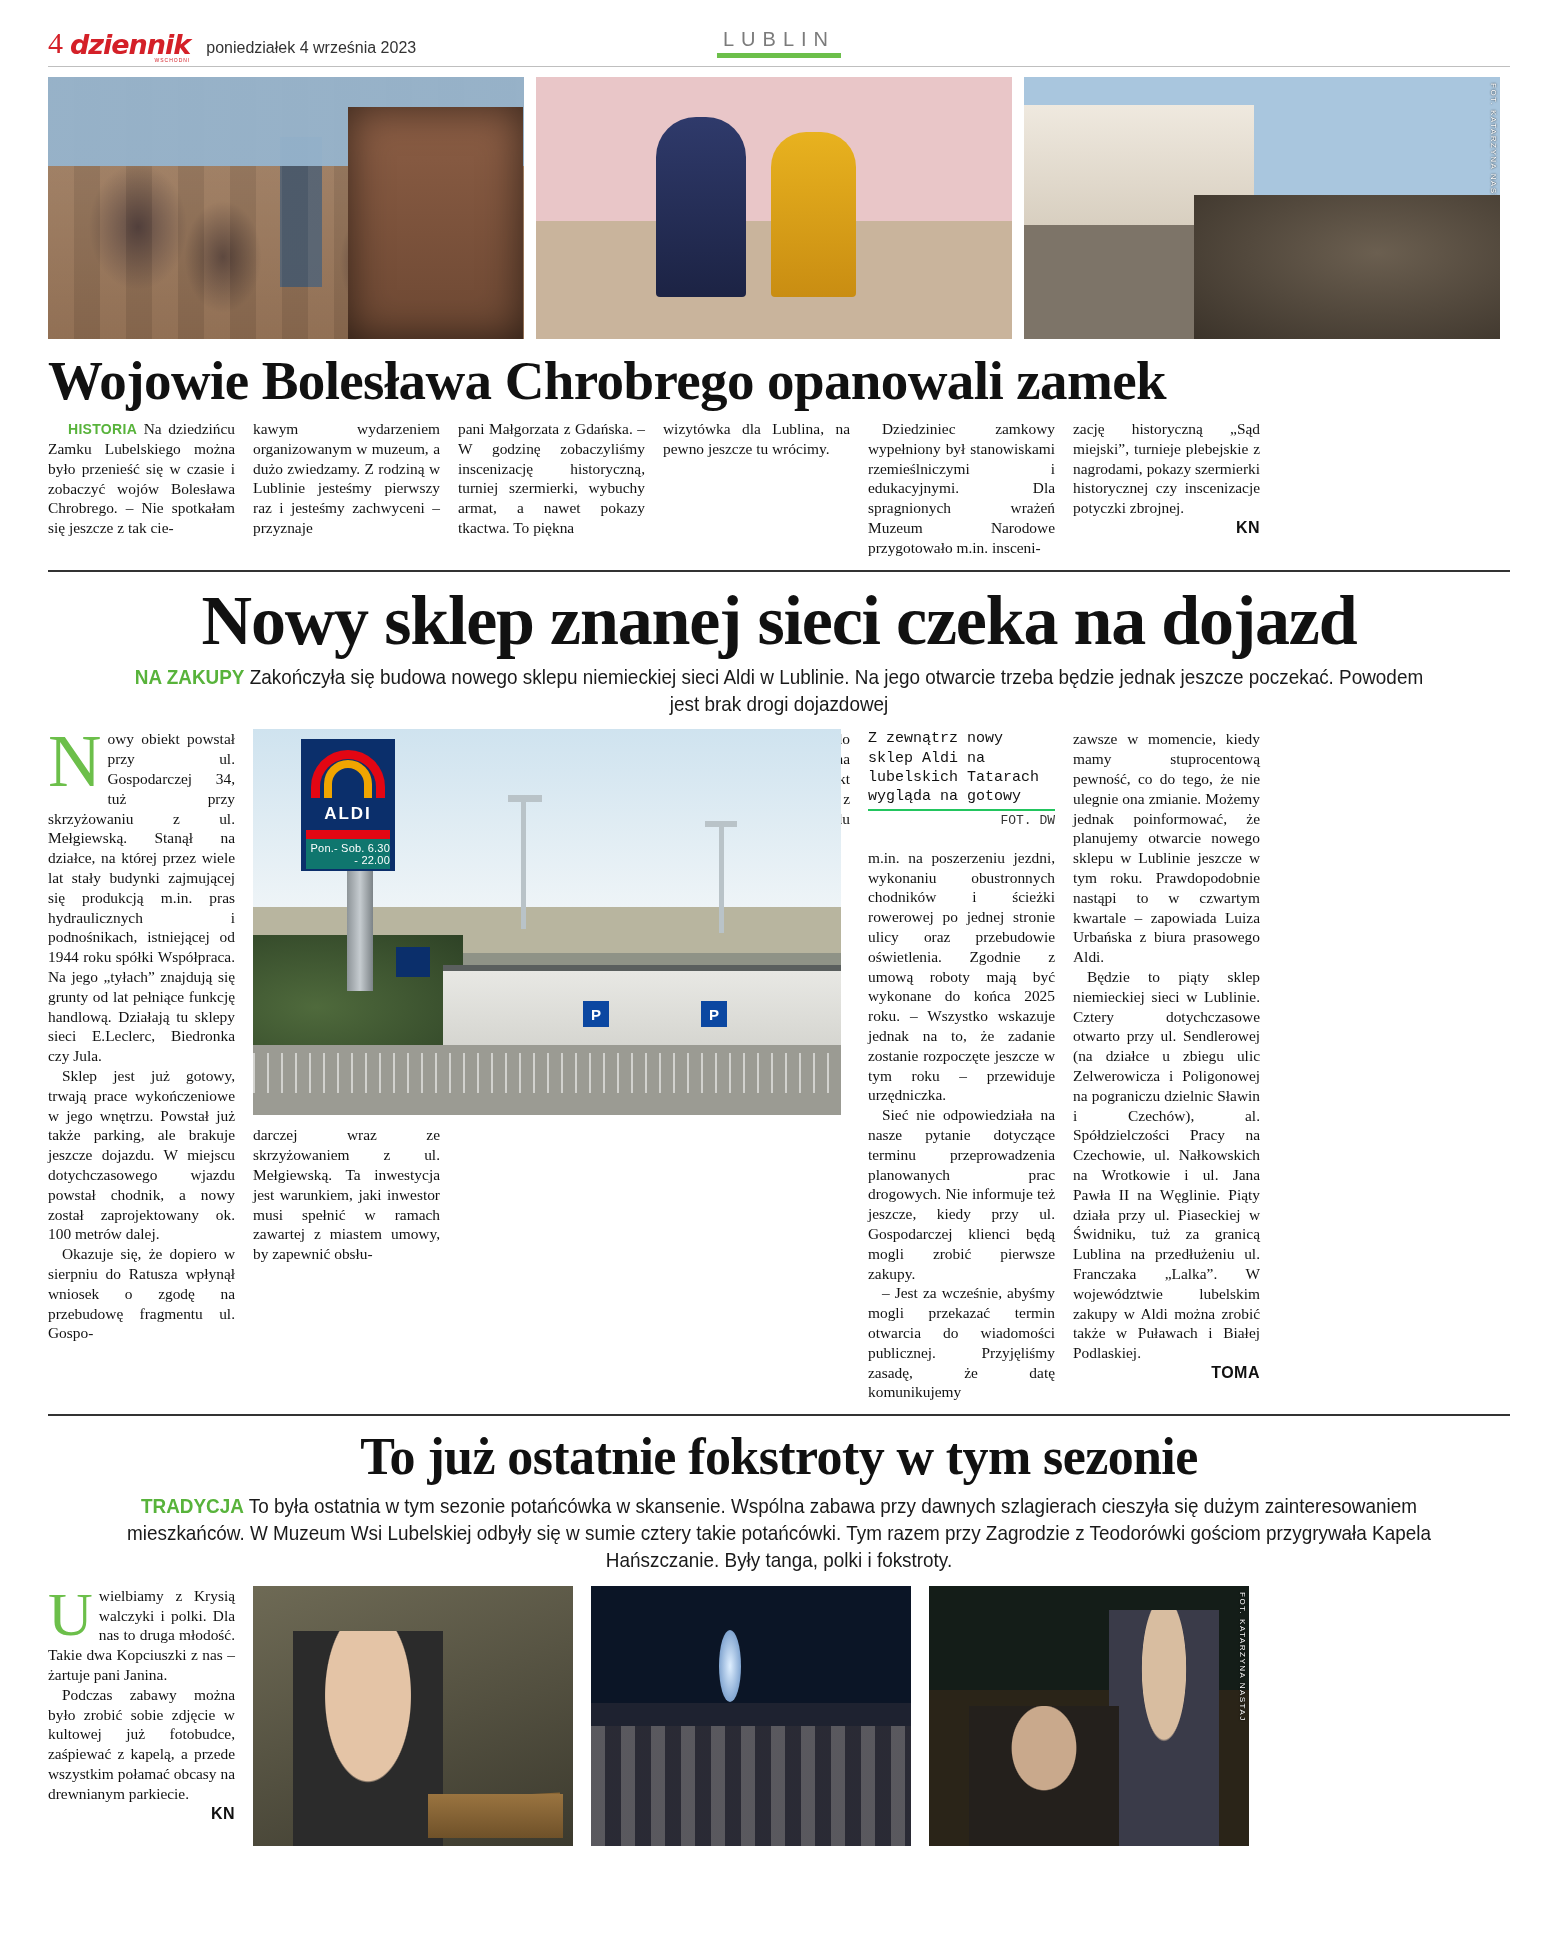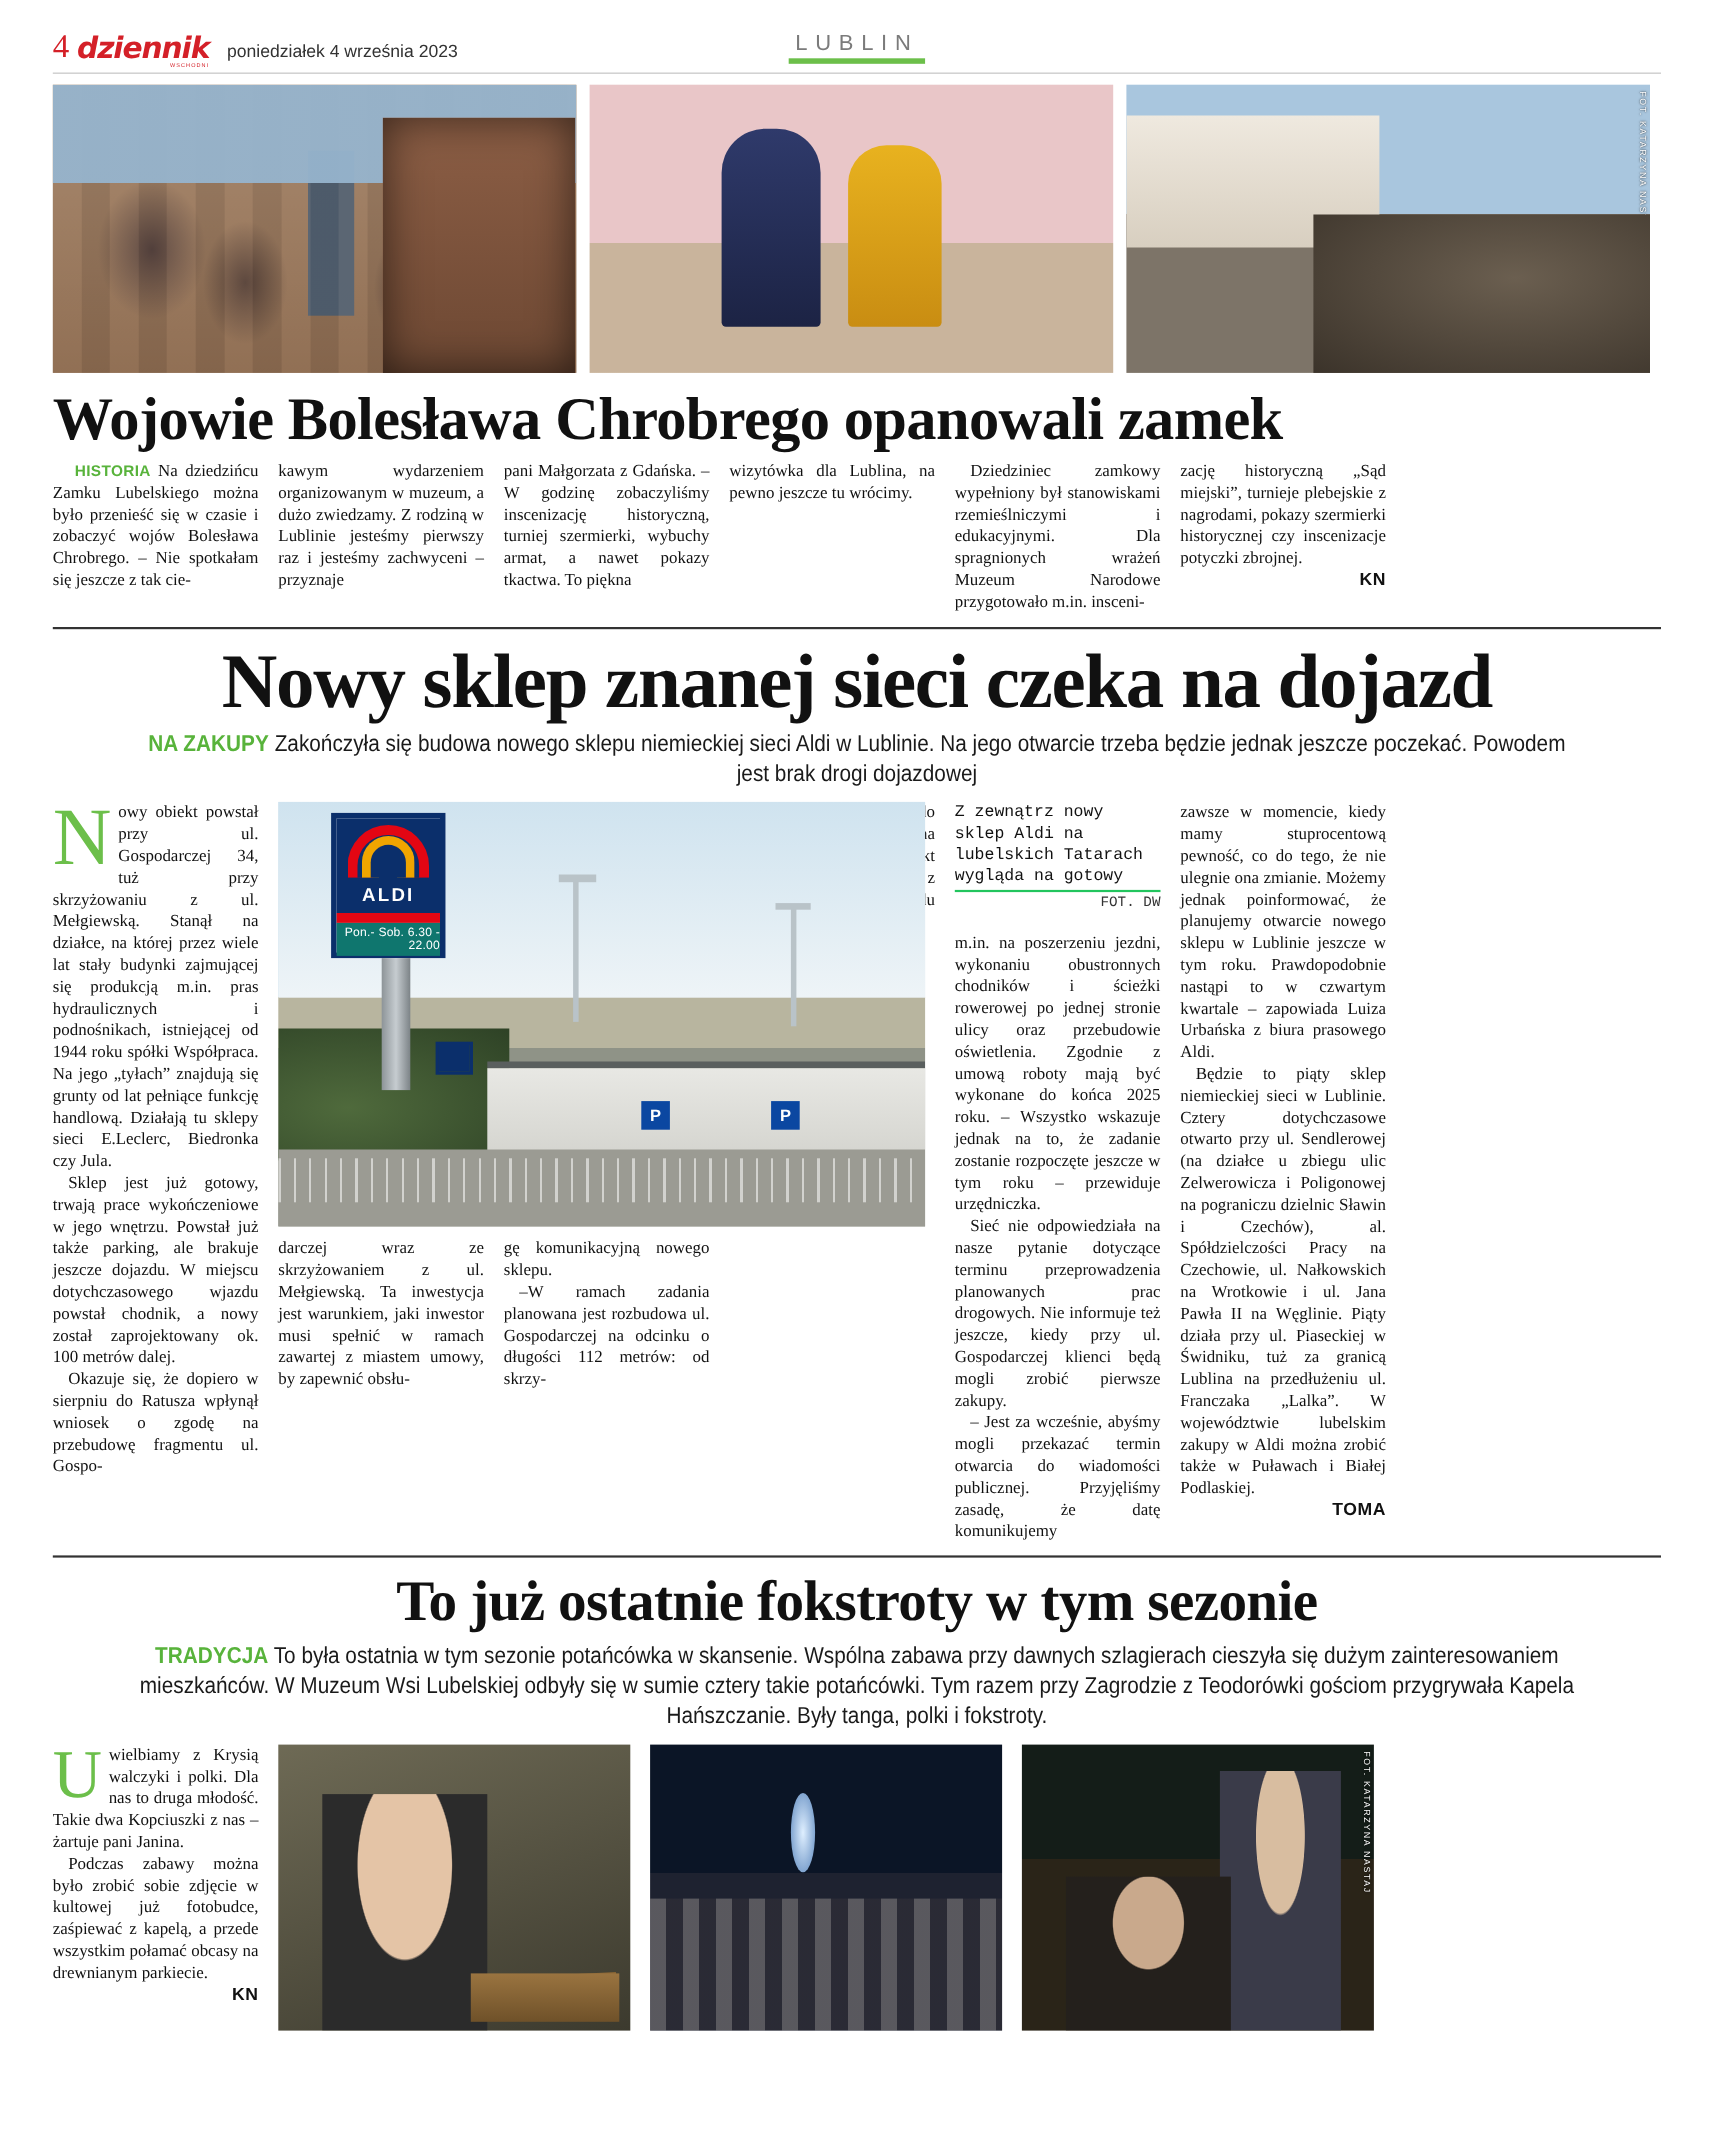--- a/index.html
+++ b/index.html
@@ -182,21 +182,21 @@
   
   .aldi-photo { position:relative; width:588px; height:386px; overflow:hidden;
     background:linear-gradient(180deg,#cfe2ee 0 46%, #b8b59f 46% 58%, #8f9387 58% 100%); }
   .aldi-photo .sky{position:absolute;inset:0 0 54% 0;background:linear-gradient(#cfe3ef,#eef4f7);}
   .aldi-photo .bldg{position:absolute;left:190px;bottom:42px;width:398px;height:108px;
     background:linear-gradient(#e8e8e4,#cfcfc9); border-top:6px solid #5a5f5e;}
   .aldi-photo .lot{position:absolute;left:0;bottom:0;width:588px;height:70px;background:#9b9b93;}
   .aldi-photo .trees{position:absolute;left:0;bottom:60px;width:210px;height:120px;
     background:radial-gradient(ellipse at 30% 60%, #4f6a3c, #2e4226);}
   .aldi-sign{position:absolute;left:48px;top:10px;width:118px;height:250px;}
-  .aldi-sign .panel{width:104px;height:132px;background:#fff;border:5px solid #0b2f6b;}
+  .aldi-sign .panel{width:94px;height:132px;background:#fff;border:5px solid #0b2f6b;}
   .aldi-sign .stripe{height:9px;background:#e30613;}
   .aldi-sign .logo{height:86px;background:#0b2f6b;position:relative;display:flex;align-items:flex-end;justify-content:center;}
   .aldi-sign .logo .arc{position:absolute;top:6px;left:50%;transform:translateX(-50%);
     width:74px;height:48px;border:9px solid #e30613;border-bottom:none;border-radius:38px 38px 0 0;}
   .aldi-sign .logo .arc2{position:absolute;top:16px;left:50%;transform:translateX(-50%);
     width:48px;height:38px;border:8px solid #f0a500;border-bottom:none;border-radius:26px 26px 0 0;}
   .aldi-sign .logo .word{font-family:"Liberation Sans",sans-serif;font-weight:bold;
     color:#fff;font-size:17px;letter-spacing:2px;padding-bottom:6px;z-index:2;}
   .aldi-sign .hours{background:#0f766e;color:#fff;font-family:"Liberation Sans",sans-serif;
     font-size:11px;text-align:right;padding:3px 0;letter-spacing:.2px;}
@@ -304,24 +304,20 @@
         <div class="aldi-small">
             <div class="a"></div>
           </div>
         <div class="parking-sign" style="left:330px;top:272px">P</div>
         <div class="parking-sign" style="left:448px;top:272px">P</div>
       </div>
       <div class="cols" style="margin-top:10px">
         <div class="col" style="width:187px">
           <p class="first">darczej wraz ze skrzyżowaniem z ul. Mełgiewską. Ta inwestycja jest warunkiem, jaki inwestor musi spełnić w ramach zawartej z miastem umowy, by zapewnić obsłu-</p>
         </div>
-        <div class="col" style="width:187px">
-          <p class="first">gę komunikacyjną nowego sklepu.</p>
-          <p>–W ramach zadania planowana jest rozbudowa ul. Gospodarczej na odcinku o długości 112 metrów: od skrzy-</p>
-        </div>
       </div>
     </div>
 
     <div class="col" style="width:187px">
       <p class="first">żowania z ul. Mełgiewską do zjazdu na teren działki, na której realizowany jest obiekt – informuje Justyna Góźdź z biura prasowego Urzędu Miasta. Prace mają polegać</p>
     </div>
 
     <div style="width:187px">
       <div class="caption">
         <span>Z zewnątrz nowy sklep Aldi na lubelskich Tatarach wygląda na gotowy</span>

